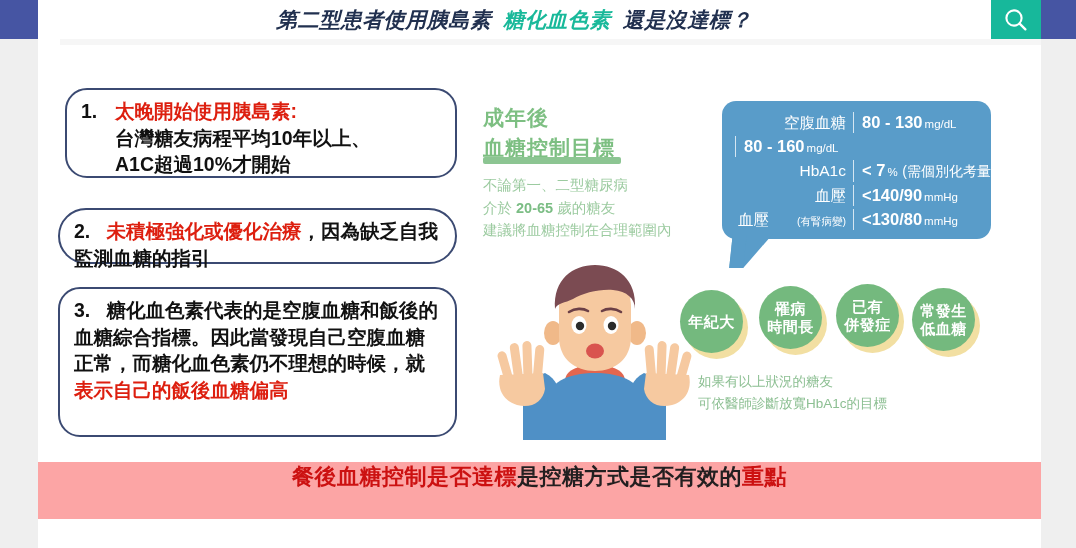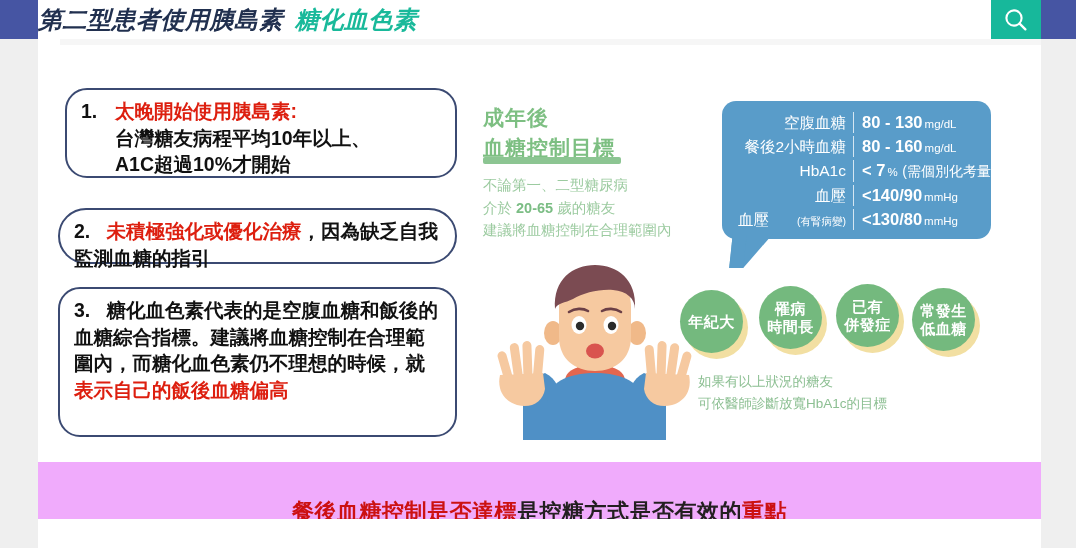--- a/index.html
+++ b/index.html
@@ -22,22 +22,22 @@
   .hdr-right-bar {
     position: absolute; left: 1041px; top: 0; width: 35px; height: 39px;
     background: #4655a3;
   }
   .hdr-band {
     position: absolute; left: 38px; top: 0; width: 1003px; height: 39px;
     background: #ffffff;
   }
   .hdr-title {
     position: absolute; left: 38px; top: 0; width: 952px; height: 39px;
-    display: flex; align-items: center; 
-    font-size: 24px; font-weight: bold; font-style: italic;
+    display: flex; align-items: center; justify-content: center;
+    font-size: 21px; font-weight: bold; font-style: italic;
     letter-spacing: 0.5px;
     color: #21304f;
     white-space: nowrap;
   }
   .hdr-title .accent { color: #19b99a; margin: 0 12px; }
   .search-box {
     position: absolute; left: 991px; top: 0; width: 50px; height: 39px;
     background: #17b89b;
     display: flex; align-items: center; justify-content: center;
     cursor: pointer;
@@ -161,22 +161,22 @@
   .pill-note {
     position: absolute; left: 698px; top: 371px;
     font-size: 13.5px; line-height: 1.6;
     color: #8cbf92; white-space: nowrap;
   }
 
   
   .banner {
     position: absolute; left: 38px; top: 462px;
     width: 1003px; height: 65px;
-    background: #f0abfc;
-    display: flex; align-items: flex-end; justify-content: center;
+    background: #fca5a5;
+    display: flex; align-items: flex-start; justify-content: center;
   }
   .banner-text {
     font-size: 22px; font-weight: bold; color: #231f20;
     white-space: nowrap; letter-spacing: 0.5px;
   }
   .banner-text .red { color: #cc1111; }
   .footer-white {
     position: absolute; left: 38px; top: 519px;
     width: 1003px; height: 29px; background: #ffffff;
   }
@@ -186,20 +186,21 @@
 
 <div id="root">
 
   <div class="hdr-band"></div>
   <div class="hdr-left-bar"></div>
   <div class="hdr-right-bar"></div>
 
   <div class="hdr-title">
     <span>第二型患者使用胰島素</span>
     <span class="accent">糖化血色素</span>
+    <span>還是沒達標？</span>
   </div>
 
   <div class="search-box">
     <span>
       <svg width="28" height="28" viewBox="0 0 28 28" aria-hidden="true">
         <circle cx="12" cy="12" r="7.6" fill="none" stroke="#ffffff" stroke-width="2.1"></circle>
         <line x1="17.6" y1="17.6" x2="23.4" y2="23.4" stroke="#ffffff" stroke-width="2.3" stroke-linecap="round"></line>
       </svg>
     </span>
   </div>
@@ -219,21 +220,21 @@
     </div>
   </div>
 
   <div class="lbox" id="lbox2">
     <span class="num">2.</span>&nbsp;&nbsp;
     <span class="red">未積極強化或優化治療</span><span>，因為缺乏自我監測血糖的指引</span>
   </div>
 
   <div class="lbox" id="lbox3">
     <span class="num">3.</span>&nbsp;&nbsp;
-    <span>糖化血色素代表的是空腹血糖和飯後的血糖綜合指標。建議將血糖控制在合理範圍內，而糖化血色素仍不理想的時候，就</span><span class="red">表示自己的飯後血糖偏高</span>
+    <span>糖化血色素代表的是空腹血糖和飯後的血糖綜合指標。因此當發現自己空腹血糖正常，而糖化血色素仍不理想的時候，就</span><span class="red">表示自己的飯後血糖偏高</span>
   </div>
 
   <div class="goal-head">
     <span>成年後</span><br>
     <span>血糖控制目標</span>
   </div>
   <div class="goal-rule"></div>
   <div class="goal-sub">
     <span>不論第一、二型糖尿病</span><br>
     <span>介於 </span><b>20-65</b><span> 歲的糖友</span><br>
@@ -244,21 +245,20 @@
   <div class="bubble-tail"></div>
   <div class="tbl">
 
     <div class="trow">
       <div class="tlbl"><span>空腹血糖</span></div>
       <div class="tsep"></div>
       <div class="tval"><span>80 - 130</span><span class="unit">mg/dL</span></div>
     </div>
 
     <div class="trow">
-      <div class="tlbl"><span>餐後2小時血糖</span></div>
       <div class="tsep"></div>
       <div class="tval"><span>80 - 160</span><span class="unit">mg/dL</span></div>
     </div>
 
     <div class="trow">
       <div class="tlbl"><span>HbA1c</span></div>
       <div class="tsep"></div>
       <div class="tval"><span>&lt; 7</span><span class="unit">%</span> <span class="note">(需個別化考量)</span></div>
     </div>
 

